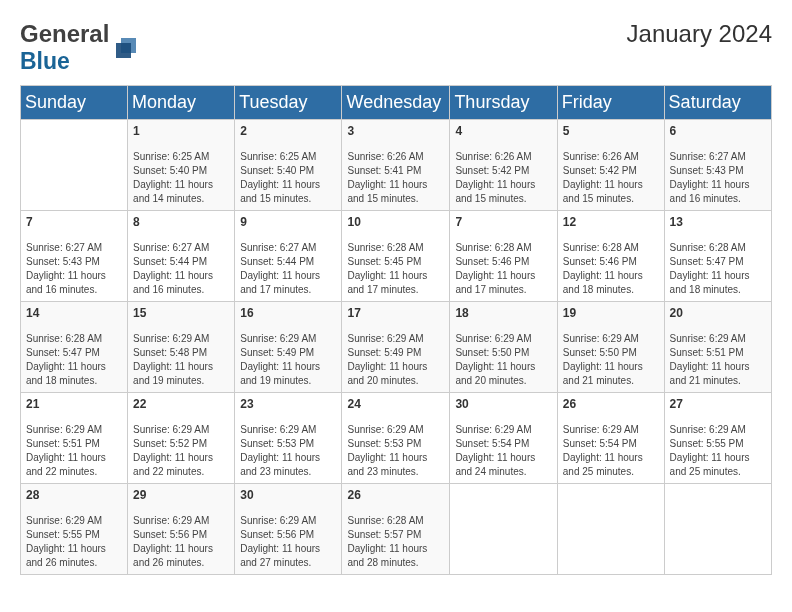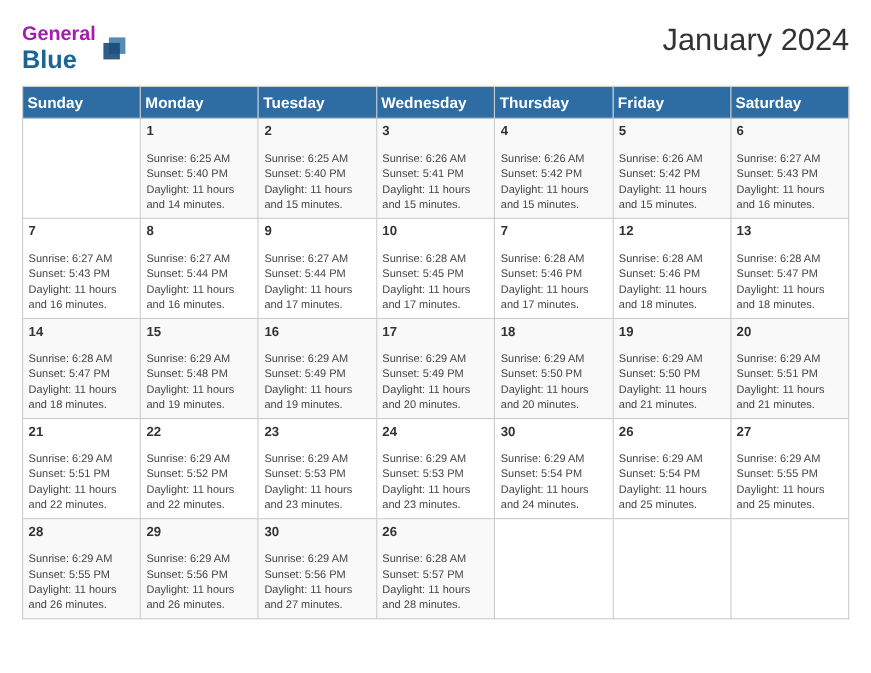--- a/index.html
+++ b/index.html
@@ -14,58 +14,58 @@
       display: flex;
       justify-content: space-between;
       align-items: flex-start;
       margin-bottom: 10px;
     }
     .logo {
       display: flex;
       align-items: center;
     }
     .logo-text-general {
-      font-size: 18px;
+      font-size: 24px;
       font-weight: bold;
-      color: #a21caf;
+      color: #404040;
     }
     .logo-text-blue {
       font-size: 23px;
       font-weight: bold;
       color: #1a6496;
     }
     .logo-icon {
       width: 30px;
       height: 30px;
       margin-left: 2px;
     }
     .title-block {
       text-align: right;
     }
     .month-year {
-      font-size: 28px;
+      font-size: 24px;
       color: #333;
       font-weight: normal;
     }
     .location {
       font-size: 14px;
       color: #555;
     }
     .calendar {
       width: 100%;
       border-collapse: collapse;
       font-size: 10.5px;
     }
     .calendar thead tr th {
       background-color: #2e6da4;
       color: white;
       padding: 6px 4px;
       text-align: left;
-      font-weight: bold;
-      font-size: 14px;
+      font-weight: normal;
+      font-size: 18px;
       border: 1px solid #ccc;
     }
     .calendar tbody tr td {
       border: 1px solid #ccc;
       vertical-align: top;
       padding: 4px 5px;
       width: 108px;
       min-height: 80px;
       background: #fff;
     }

